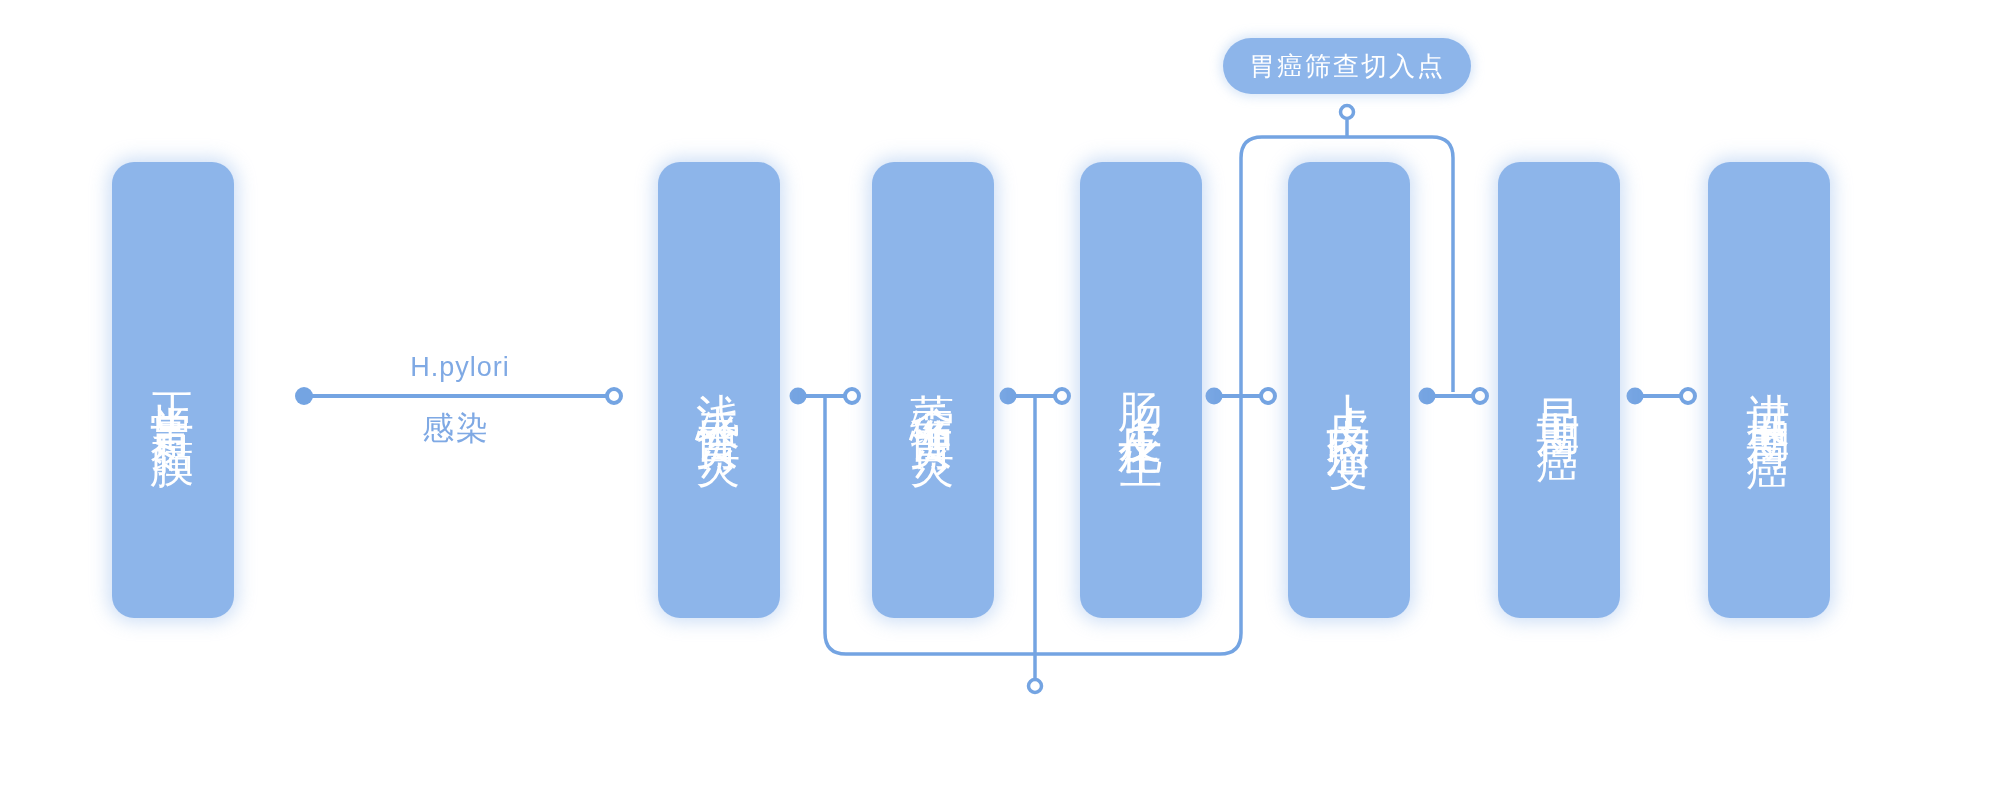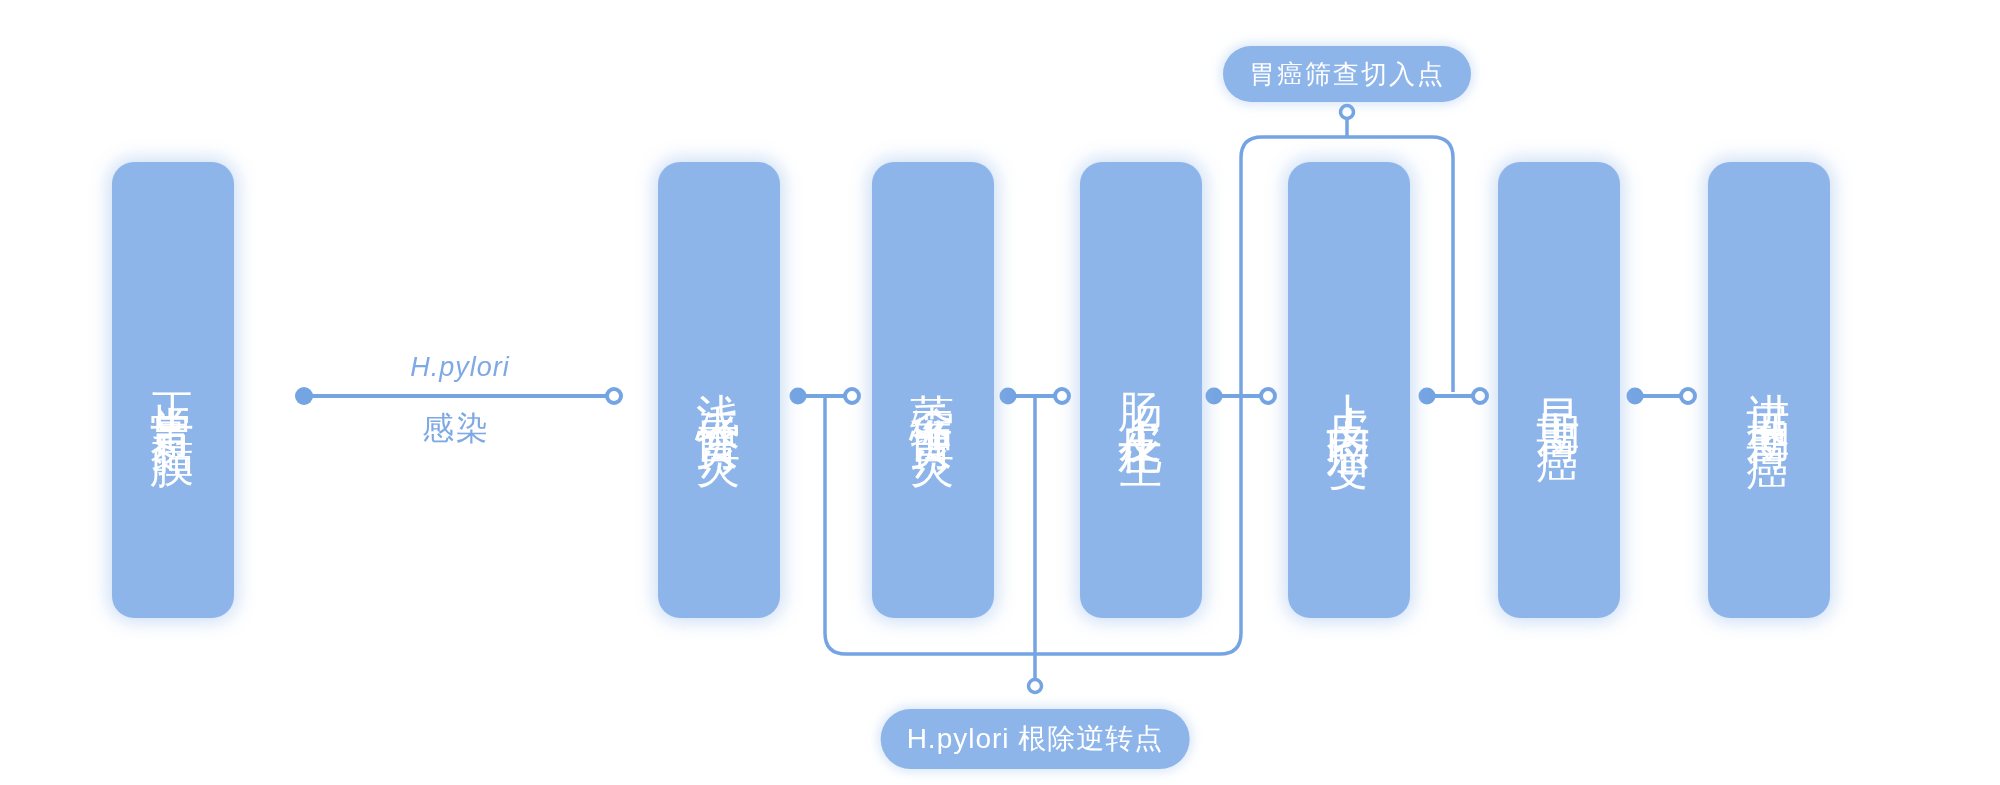--- a/index.html
+++ b/index.html
@@ -53,35 +53,33 @@
     position: absolute;
     transform: translateX(-50%);
     background: var(--node_fill);
     color: var(--text);
     border-radius: 30px;
     display: flex;
     align-items: center;
     justify-content: center;
     white-space: nowrap;
     box-shadow: 0 0 12px 2px rgba(146,185,235,0.4);
-    margin-top: 8px;
   }
   .badge-top    { left: 1347px; top: 38px;  height: 56px; font-size: 26px; padding: 0 26px; letter-spacing: 2px; }
   .badge-bottom { left: 1035px; top: 701px; height: 60px; font-size: 28px; padding: 0 26px; letter-spacing: 1px; }
   .edge-label {
     position: absolute;
     transform: translateX(-50%);
     text-align: center;
     white-space: nowrap;
   }
   .edge-label-line1 {
     left: 460px; top: 352px;
     color: var(--label_blue);
     font-size: 27px;
-    font-style: italic;
     letter-spacing: 1px;
   }
   .edge-label-line2 {
     left: 456px; top: 407px;
     color: var(--label_blue);
     font-size: 32px;
     letter-spacing: 2px;
   }
 </style>
 </head>
@@ -143,15 +141,14 @@
     <span class="stage-label">早期胃癌</span>
   </div>
   <div class="stage-box" style="left:1708px">
     <span class="stage-label">进展期胃癌</span>
   </div>
 
   <div class="edge-label edge-label-line1">H.pylori</div>
   <div class="edge-label edge-label-line2">感染</div>
 
   <div class="badge badge-top">胃癌筛查切入点</div>
-  <div class="badge badge-bottom">H.pylori 根除逆转点</div>
 
 </div>
 
 </body></html>

